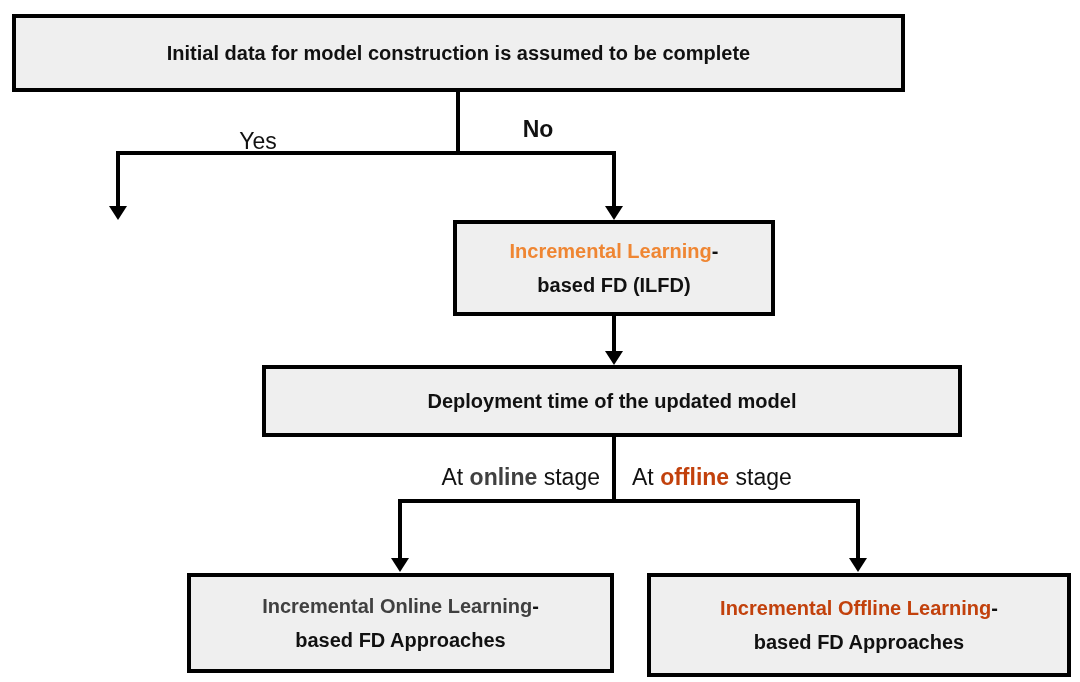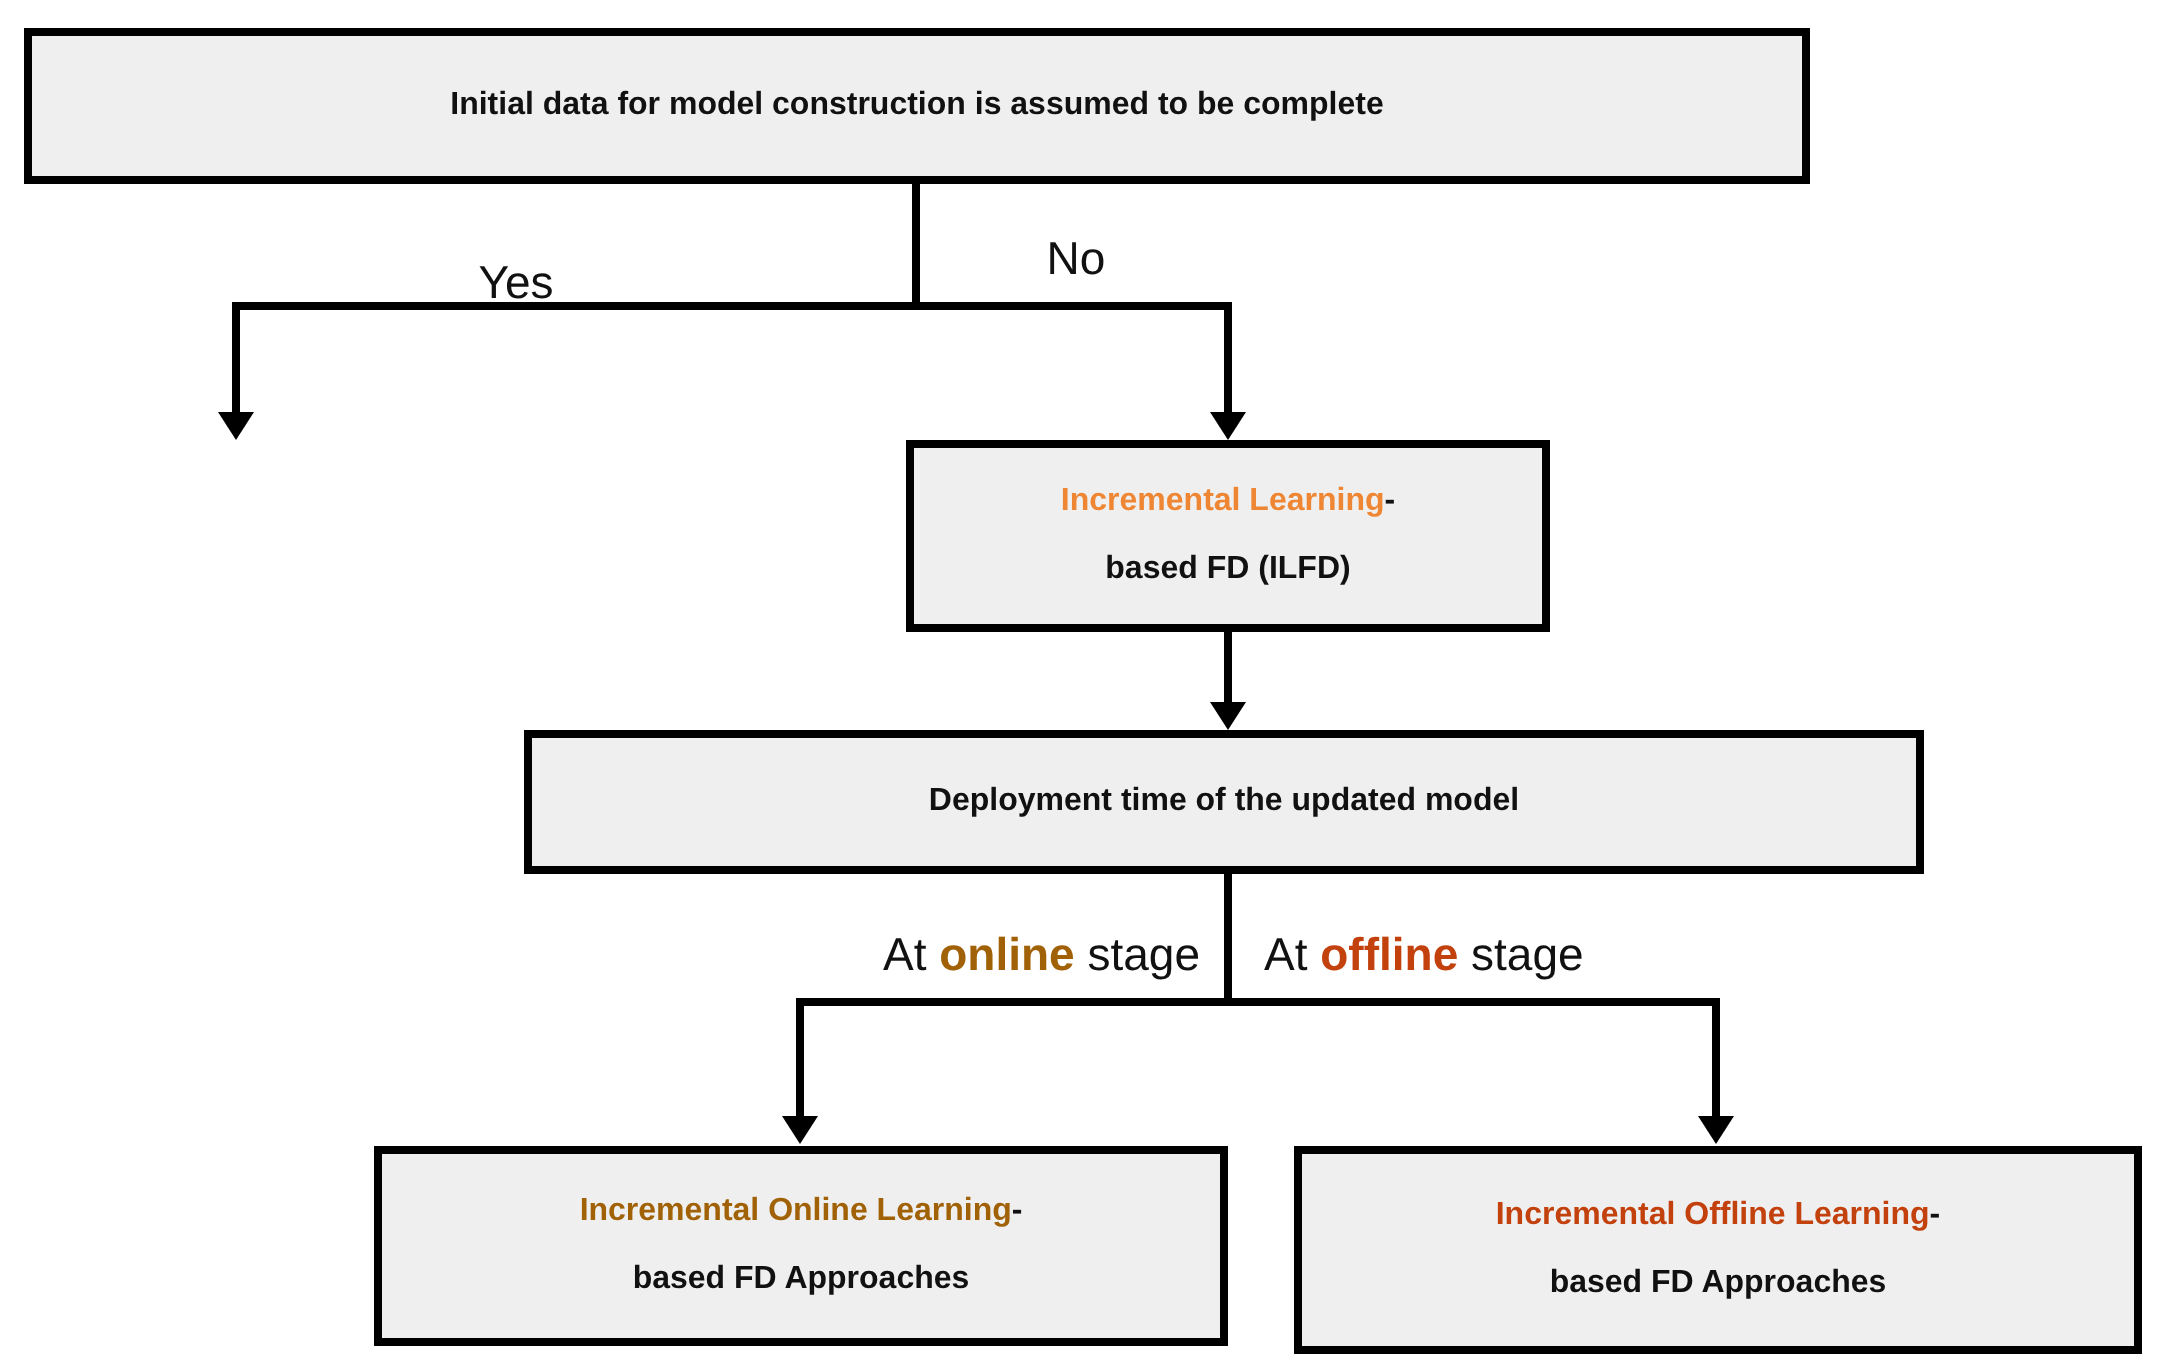--- a/index.html
+++ b/index.html
@@ -14,39 +14,39 @@
     overflow: hidden;
   }
 
   
   .node {
     position: absolute;
     background: #efefef;
     border: 4px solid #000000;
     color: #111111;
     font-weight: bold;
-    font-size: 16px;
+    font-size: 20px;
     display: flex;
     flex-direction: column;
     align-items: center;
     justify-content: center;
     text-align: center;
     line-height: 34px;
     white-space: nowrap;
   }
   #node-root       { left: 12px;  top: 14px;  width: 893px; height: 78px; }
   #node-blfd       { left: 12px;  top: 220px; width: 273px; height: 96px; }
   #node-ilfd       { left: 453px; top: 220px; width: 322px; height: 96px; }
   #node-deployment { left: 262px; top: 365px; width: 700px; height: 72px; }
   #node-online     { left: 187px; top: 573px; width: 427px; height: 100px; }
   #node-offline    { left: 647px; top: 573px; width: 424px; height: 104px; }
 
   .hl-blue   { color: #1f7ad4; }
   .hl-orange { color: #ef8633; }
-  .hl-purple { color: #a16207; }
+  .hl-purple { color: #404040; }
   .hl-red    { color: #c2410c; }
   .hl-dark   { color: #111111; }
 
   
   .line {
     position: absolute;
     background: #000000;
   }
   #line-root-stem    { left: 456px; top: 92px;  width: 4px;   height: 63px; }
   #line-branch1      { left: 116px; top: 151px; width: 500px; height: 4px; }
@@ -72,21 +72,21 @@
   #arrow-offline    { left: 849px; top: 558px; }
 
   
   .edge-label {
     position: absolute;
     font-size: 23px;
     color: #111111;
     white-space: nowrap;
   }
   #label-yes     { left: 193px; top: 128px; width: 130px; text-align: center; }
-  #label-no      { left: 473px; top: 116px; width: 130px; text-align: center; }
+  #label-no      { left: 473px; top: 116px; width: 130px; text-align: center; font-weight: bold; }
   #label-online  { left: 320px; top: 464px; width: 280px; text-align: right; }
   #label-offline { left: 632px; top: 464px; width: 280px; text-align: left; }
   .edge-label b  { font-weight: bold; }
 </style>
 </head>
 <body>
 
 <div class="canvas">
 
   <div class="line" id="line-root-stem"></div>

